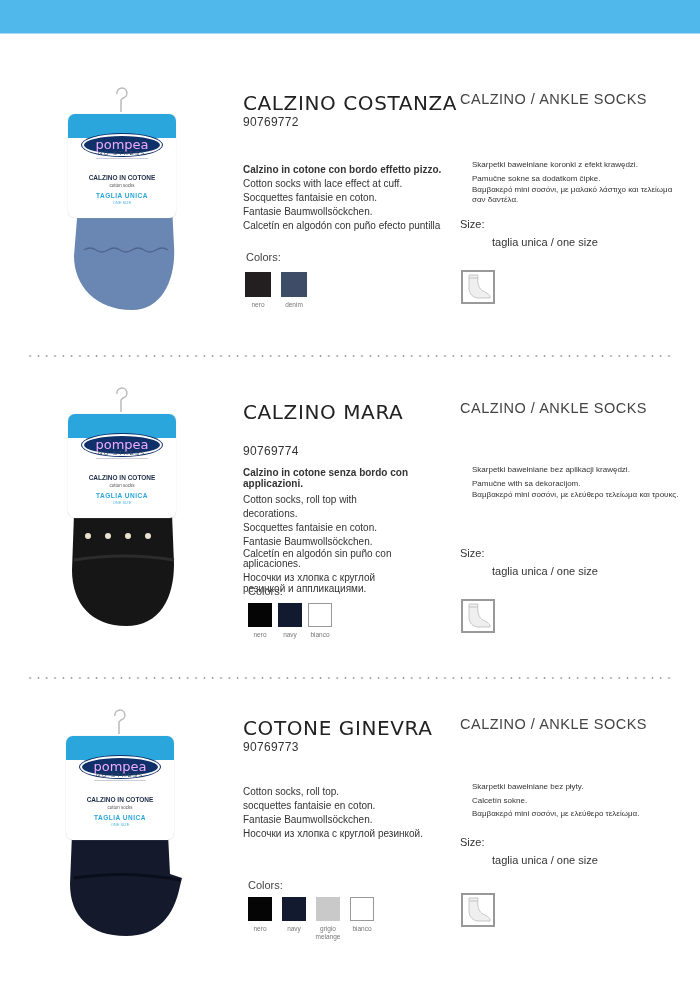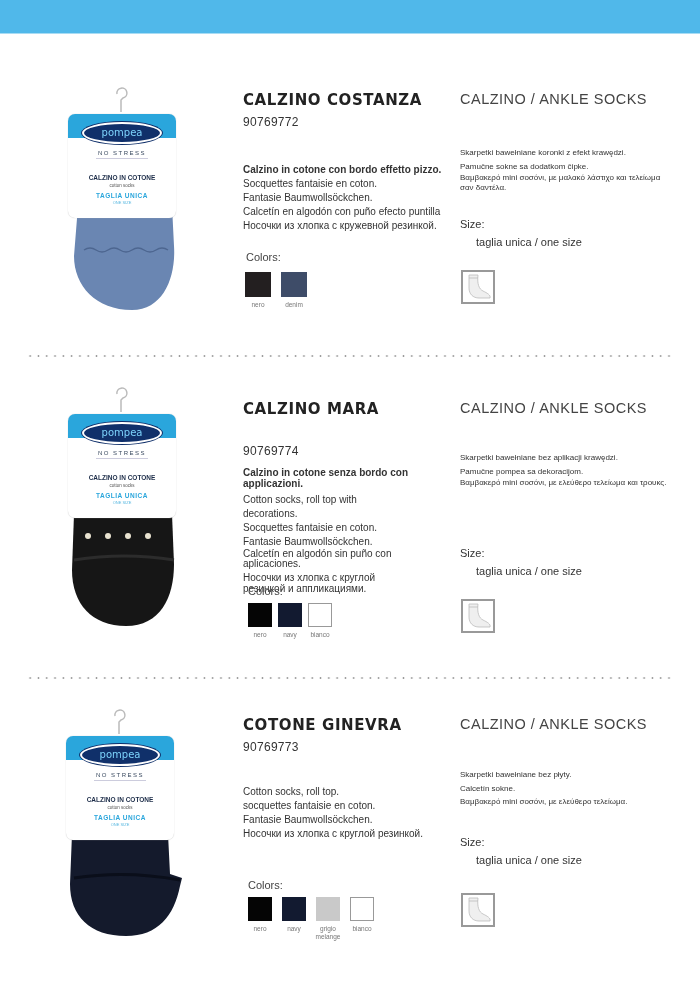--- a/index.html
+++ b/index.html
@@ -13,52 +13,52 @@
       background-size: 8.3px 2px; background-repeat: repeat-x; }
     .sep1 { top: 355px; }
     .sep2 { top: 677px; }
 
     
     .pkg { position: absolute; left: 66px; width: 112px; }
     .hook { position: absolute; left: 46px; top: 0; width: 18px; height: 26px; }
     .card { position: absolute; left: 2px; top: 28px; width: 108px; height: 104px; background: #fff;
       border-radius: 7px; overflow: hidden; box-shadow: 0 0 1px #bbb; z-index: 2; }
     .card-band { height: 24px; background: #2aa6dc; }
-    .logo { position: absolute; left: 14px; top: 8px; width: 80px; height: 22px; background: #10306a;
+    .logo { position: absolute; left: 14px; top: 20px; width: 80px; height: 22px; background: #10306a;
       border-radius: 50%; border: 2px solid #fff; box-shadow: 0 0 0 1px #10306a;
-      color: #7dd3fc; font-size: 10px; text-align: center; line-height: 18px; font-family: "DejaVu Sans", sans-serif; }
+      color: #f0abfc; font-size: 13px; text-align: center; line-height: 18px; font-family: "DejaVu Sans", sans-serif; }
     .nostress { position: absolute; left: 0; width: 108px; top: 36px; text-align: center; font-size: 6px; letter-spacing: 1.5px; color: #3a4a60; }
     .nostress-line { position: absolute; left: 28px; width: 52px; top: 44px; height: 1px; background: #ccd; }
     .card-title { position: absolute; left: 0; width: 108px; top: 60px; text-align: center; font-size: 6.5px; font-weight: bold; color: #1c2c48; }
     .card-sub { position: absolute; left: 0; width: 108px; top: 69px; text-align: center; font-size: 4.5px; color: #555; }
     .card-size { position: absolute; left: 0; width: 108px; top: 78px; text-align: center; font-size: 6.5px; font-weight: bold; color: #2aa6dc; letter-spacing: .5px; }
     .card-one { position: absolute; left: 0; width: 108px; top: 86px; text-align: center; font-size: 4px; color: #5ab8e0; }
     .sock { position: absolute; z-index: 1; }
 
     
-    .title { position: absolute; left: 243px; font-size: 15px; font-weight: bold; letter-spacing: .6px; color: #222; font-family: "DejaVu Sans", sans-serif; }
+    .title { position: absolute; left: 243px; font-size: 20px; font-weight: normal; letter-spacing: .6px; color: #222; font-family: "DejaVu Sans", sans-serif; }
     .code { position: absolute; left: 243px; font-size: 12px; color: #333; letter-spacing: .3px; }
     .desc { position: absolute; left: 243px; width: 200px; font-size: 10px; line-height: 14px; color: #333; margin-top: 17px; }
     .desc .bold { font-weight: bold; }
     .desc .ln { display: block; }
     .desc .wrap { display: block; line-height: 10.5px; margin-bottom: 3.5px; }
 
     .colors-label { position: absolute; left: 246px; font-size: 11px; color: #444; }
     .swatches { position: absolute; left: 246px; display: flex; gap: 8px; }
     .sw { width: 26px; text-align: center; }
     .sw .box { width: 26px; height: 25px; }
     .sw .nm { font-size: 6.5px; color: #777; margin-top: 4px; line-height: 8px; }
 
     
     .cat { position: absolute; left: 460px; font-size: 14.5px; color: #444; letter-spacing: .5px; }
-    .pl { position: absolute; left: 460px; width: 210px; font-size: 8px; line-height: 13.5px; color: #333; }
+    .pl { position: absolute; left: 472px; width: 210px; font-size: 8px; line-height: 13.5px; color: #333; margin-top: 12px; }
     .pl .ln { display: block; }
     .pl .wrap { display: block; line-height: 10px; }
     .size-label { position: absolute; left: 460px; font-size: 11px; color: #333; }
-    .size-val { position: absolute; left: 444px; font-size: 11px; color: #333; padding-left: 32px; }
+    .size-val { position: absolute; left: 460px; font-size: 11px; color: #333; padding-left: 32px; }
     .foot-icon { position: absolute; left: 461px; width: 34px; height: 34px; border: 2px solid #999; background: #fff; }
   </style>
 </head>
 <body>
 
 <div class="top-band"></div>
 
 <div class="pkg" style="top:86px; height:230px;">
   <svg class="hook" viewBox="0 0 18 26">
       <path d="M5 8 A5 5 0 1 1 11 12 L9 14 L9 26" fill="none" stroke="#bbb" stroke-width="1.5"></path>
@@ -76,24 +76,24 @@
   <svg class="sock" style="left:6px; top:120px;" width="104" height="106" viewBox="0 0 104 106">
     <path d="M6 0 L100 0 L102 40 C104 70 92 104 60 104 C24 104 2 80 2 50 Z" fill="#6a86b2"></path>
     <path d="M12 44 Q18 40 24 44 T36 44 T48 44 T60 44 T72 44 T84 44 T96 44" fill="none" stroke="#4d6690" stroke-width="1.5"></path>
   </svg>
 </div>
 
 <div class="title" style="top:91px;">CALZINO COSTANZA</div>
 <div class="code" style="top:115px;">90769772</div>
 <div class="desc" style="top:146px;">
   <span class="ln bold">Calzino in cotone con bordo effetto pizzo.</span>
+  <span class="ln">Cotton socks with lace effect at cuff.</span>
   <span class="ln">Socquettes fantaisie en coton.</span>
   <span class="ln">Fantasie Baumwollsöckchen.</span>
   <span class="ln">Calcetín en algodón con puño efecto puntilla</span>
-  <span class="ln">Носочки из хлопка с кружевной резинкой.</span>
 </div>
 <div class="colors-label" style="top:251px;">Colors:</div>
 <div class="swatches" style="top:272px; left:245px; gap:10px;">
   <div class="sw">
     <div class="box" style="background:#231f20;"></div>
     <div class="nm">nero</div>
   </div>
   <div class="sw">
     <div class="box" style="background:#3e4c68;"></div>
     <div class="nm">denim</div>
@@ -163,21 +163,21 @@
   </div>
   <div class="sw" style="width:24px;">
     <div class="box" style="width:24px; height:24px; background:#fff; border:1px solid #999;"></div>
     <div class="nm">bianco</div>
   </div>
 </div>
 
 <div class="cat" style="top:400px;">CALZINO / ANKLE SOCKS</div>
 <div class="pl" style="top:451px;">
   <span class="ln">Skarpetki bawełniane bez aplikacji krawędzi.</span>
-  <span class="ln">Pamučne pompea sa dekoracijom.</span>
+  <span class="ln">Pamučne with sa dekoracijom.</span>
   <span class="wrap">Βαμβακερό mini σοσόνι, με ελεύθερο τελείωμα και τρουκς.</span>
 </div>
 <div class="size-label" style="top:547px;">Size:</div>
 <div class="size-val" style="top:565px;">taglia unica / one size</div>
 <div class="foot-icon" style="top:599px;">
   <svg width="30" height="30" viewBox="0 0 30 30">
       <path d="M6 3 L6 16 C6 22 10 26 16 26 L27 26 C28 23 24 21 20 19 C16 17 14 12 15 3 Z" fill="#efefef" stroke="#bbb" stroke-width="0.8"></path>
       <path d="M6 6 L15 6" stroke="#bbb" stroke-width="0.8"></path>
     </svg>
 </div>

